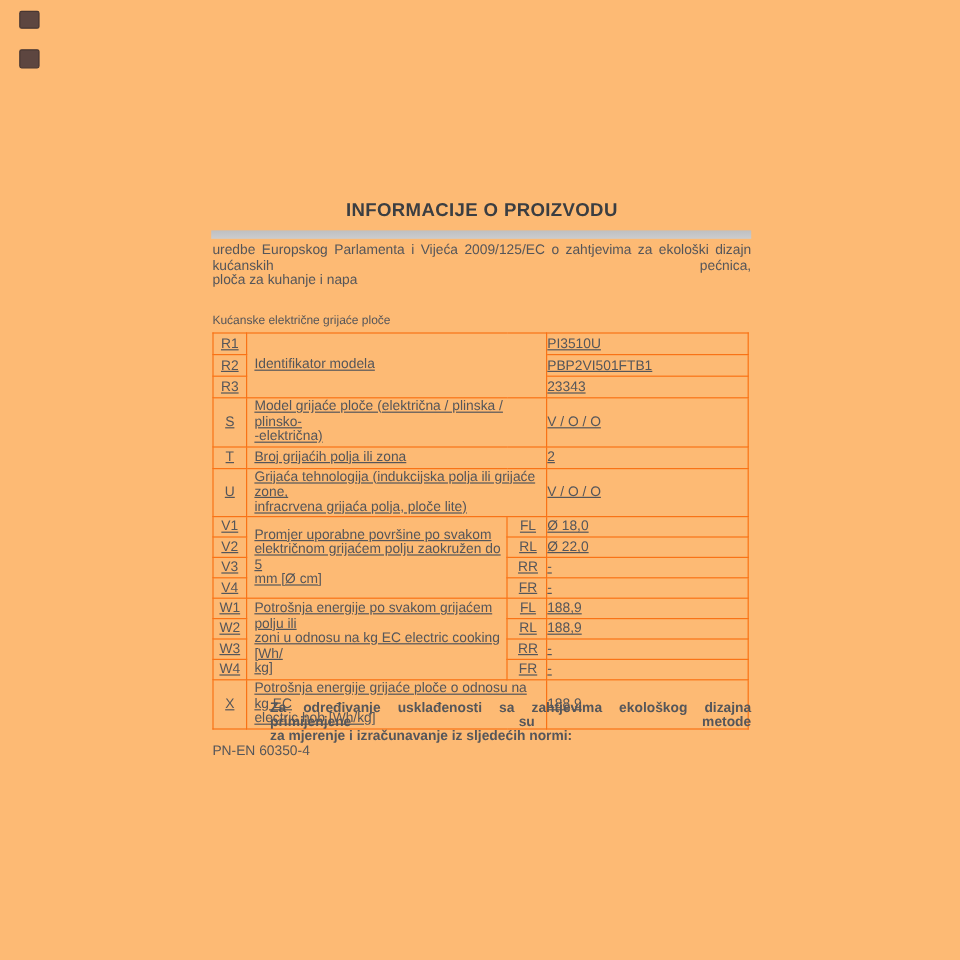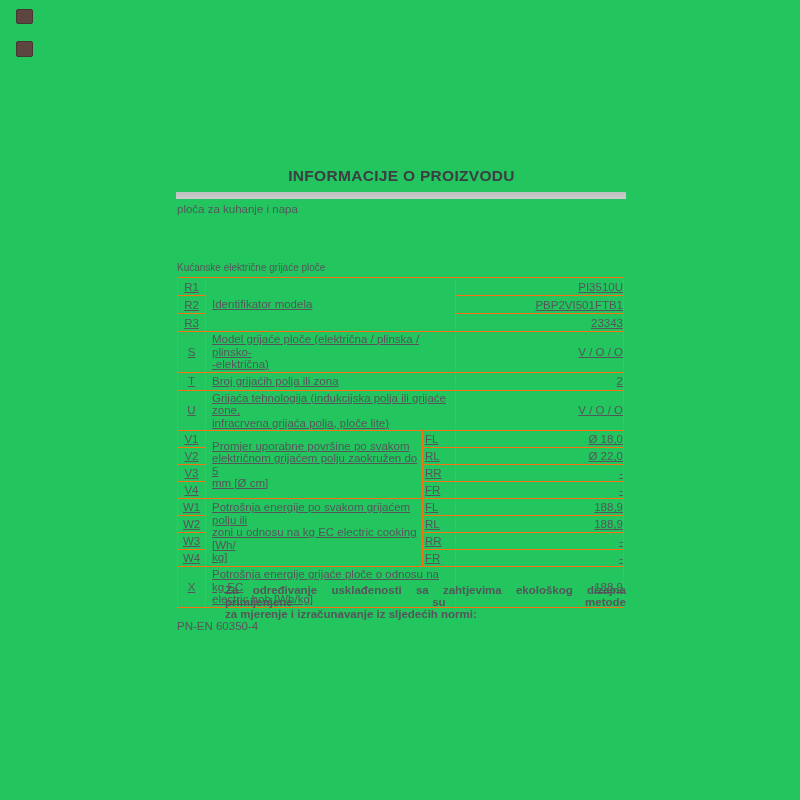--- a/index.html
+++ b/index.html
@@ -5,21 +5,21 @@
   html, body {
     margin: 0;
     padding: 0;
     background: #ffffff;
     font-family: "Liberation Sans", "DejaVu Sans", sans-serif;
   }
   .page {
     position: relative;
     width: 800px;
     height: 800px;
-    background: #22c55e;
+    background: #fdba74;
     overflow: hidden;
     color: #55565a;
   }
   .content { position: absolute; left: 177px; width: 449px; }
 
   
   .broken-img {
     position: absolute;
     left: 16px;
     width: 15px;
@@ -86,22 +86,22 @@
     vertical-align: middle;
     overflow: hidden;
     text-decoration: underline;
   }
   tr.h18 { height: 18px; }
   tr.h26 { height: 26px; }
   tr.h17 { height: 17px; }
   tr.h29 { height: 29px; }
   td.code { text-align: center; }
   td.desc { padding: 1px 4px 1px 6px; line-height: 12.5px; }
-  td.zone { padding-left: 2px; }
-  td.val  { text-align: right; margin-top: 12px; }
+  td.zone { padding-left: 2px; text-align: center; }
+  td.val  { text-align: left; margin-top: 12px; }
   .pre { white-space: pre-line; }
 
   .footer {
     position: absolute;
     top: 584px;
     left: 0;
     width: 449px;
     font-size: 11.5px;
     line-height: 12px;
   }
@@ -114,20 +114,21 @@
   <span class="broken-img broken-img-1"></span>
   <span class="broken-img broken-img-2"></span>
 
   <div class="content">
 
     <h1 class="title">INFORMACIJE O PROIZVODU</h1>
 
     <div class="divider-bar"></div>
 
     <div class="intro">
+      <div class="jline">uredbe Europskog Parlamenta i Vijeća 2009/125/EC o zahtjevima za ekološki dizajn kućanskih pećnica,</div>
       <div class="lline">ploča za kuhanje i napa</div>
     </div>
 
     <div class="subtitle">Kućanske električne grijaće ploče</div>
 
     <table class="spec-table">
       <colgroup>
         <col style="width:28px">
         <col style="width:217px">
         <col style="width:33px">

